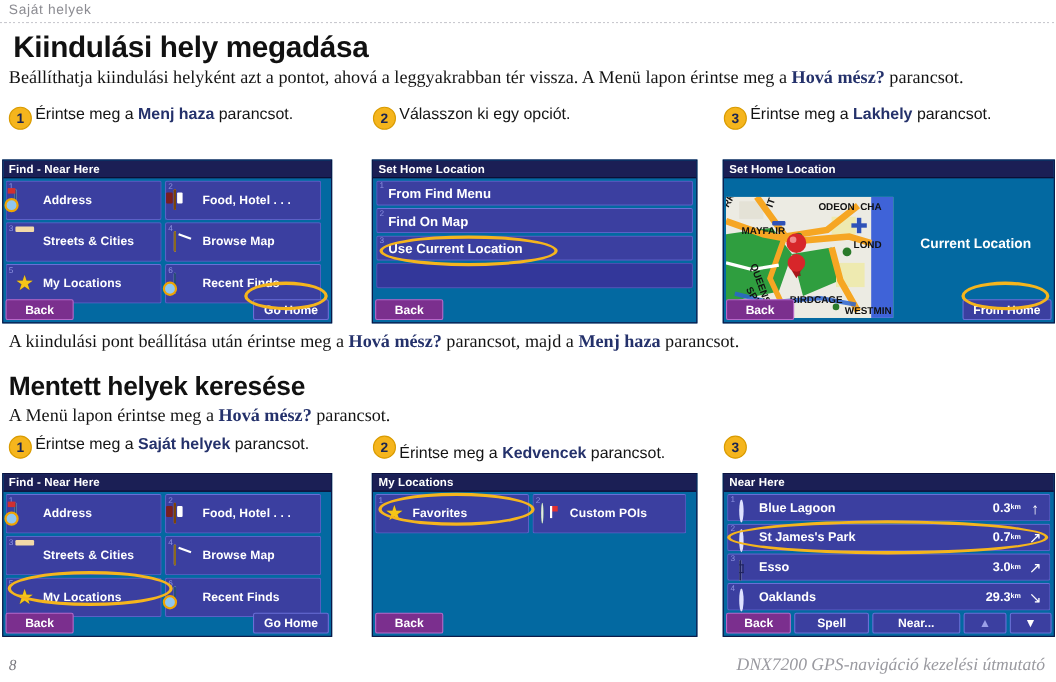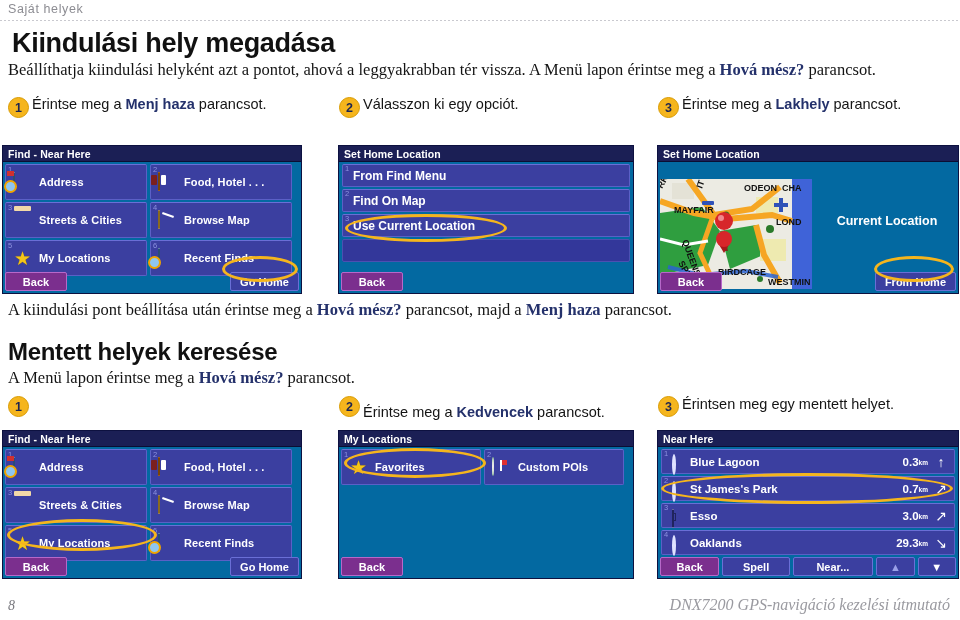--- a/index.html
+++ b/index.html
@@ -311,30 +311,30 @@
   <div class="bodytext" style="left:8px;top:300px;">
     <span>A kiindulási pont beállítása után érintse meg a </span><b>Hová mész?</b><span> parancsot, majd a </span><b>Menj haza</b><span> parancsot.</span>
   </div>
 
   <div class="h1" style="left:8px;top:338px;font-size:24px;">Mentett helyek keresése</div>
   <div class="bodytext" style="left:8px;top:368px;">
     <span>A Menü lapon érintse meg a </span><b>Hová mész?</b><span> parancsot.</span>
   </div>
 
   <div class="numbadge" style="left:8px;top:396px;">1</div>
+  <div class="steptext" style="left:32px;top:396px;">
+    <span>Érintse meg a </span><b>Saját helyek</b><span> parancsot.</span>
+  </div>
 
   <div class="numbadge" style="left:339px;top:396px;">2</div>
   <div class="steptext" style="left:363px;top:404px;text-align:right;">
     <span>Érintse meg a </span><b>Kedvencek</b><span> parancsot.</span>
   </div>
 
   <div class="numbadge" style="left:658px;top:396px;">3</div>
-  <div class="steptext" style="left:682px;top:396px;">
-    <span>Érintsen meg egy mentett helyet.</span><b></b><span></span>
-  </div>
 
   <div class="screen" style="left:2px;top:430px;width:298px;height:147px;">
     <div class="scr-title">Find - Near Here</div>
     <div class="scr-body">
       <div class="grid2">
         <div class="tile">
           <span class="idx">1</span>
           <span class="ico"><span class="ic-addr"></span></span>
           <span class="lbl">Address</span>
         </div>

